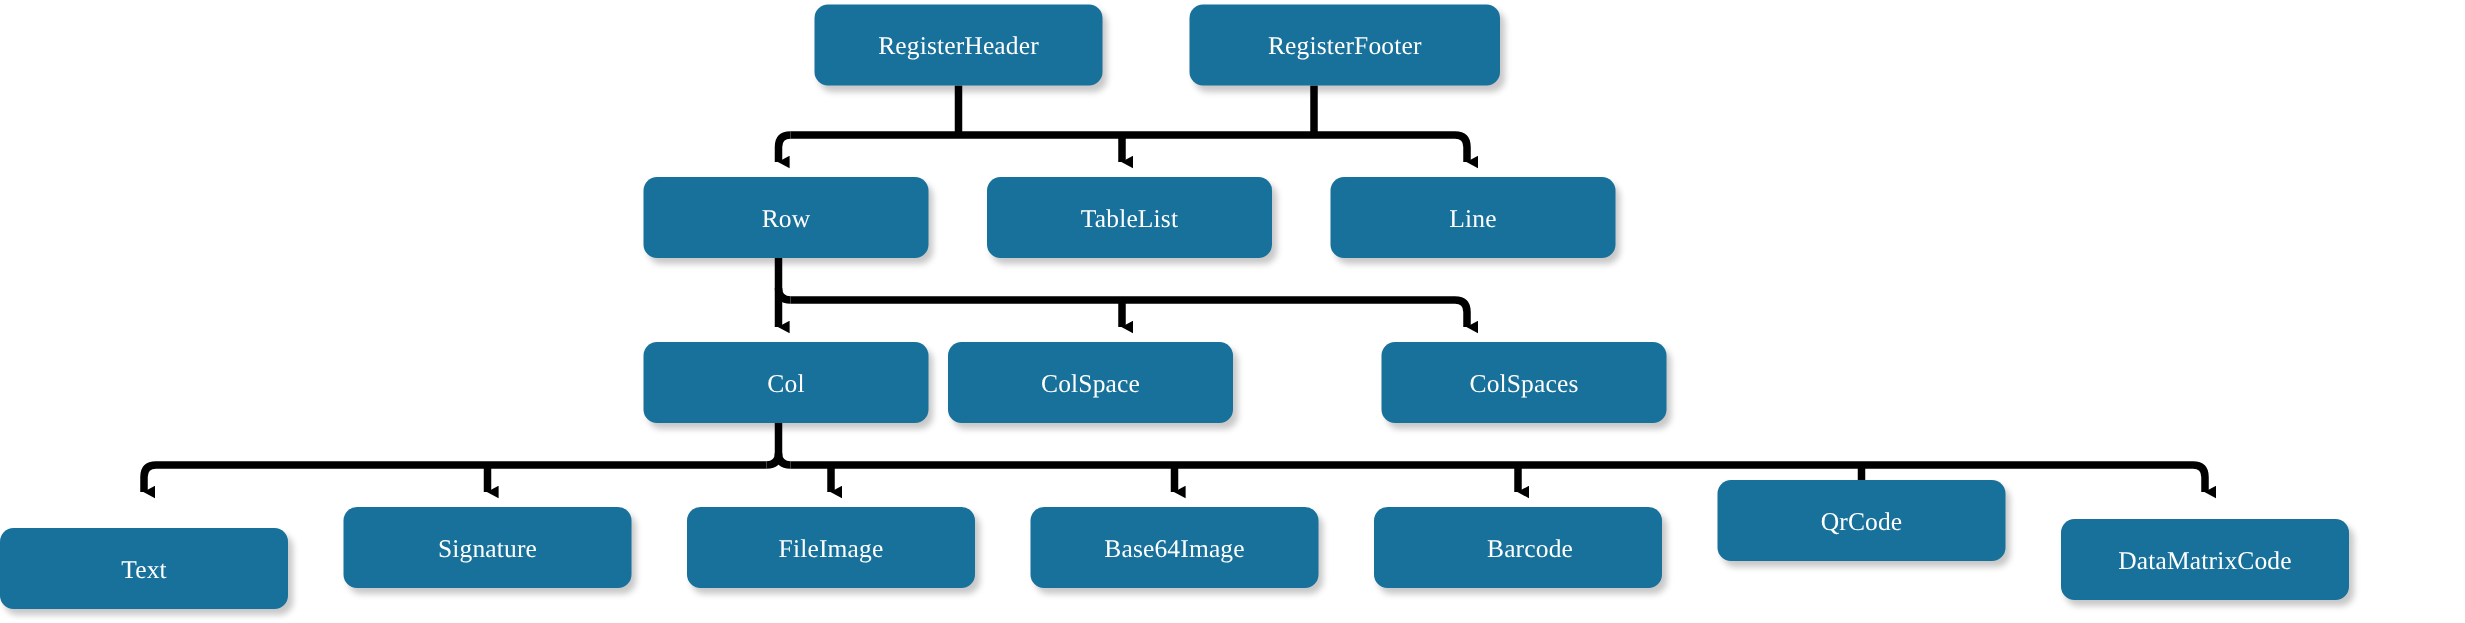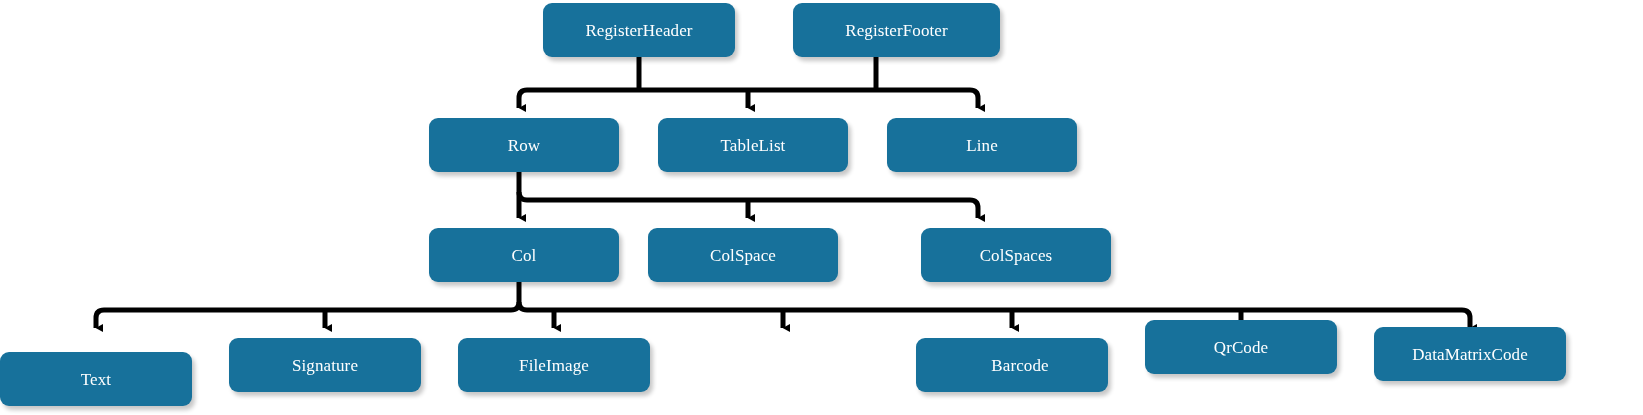--- a/index.html
+++ b/index.html
@@ -108,39 +108,42 @@
   <div class="node" style="left:658px; top:118px; width:190px; height:54px;">
     <span class="node-label">TableList</span>
   </div>
   <div class="node" style="left:887px; top:118px; width:190px; height:54px;">
     <span class="node-label">Line</span>
   </div>
 
   <div class="node" style="left:429px; top:228px; width:190px; height:54px;">
     <span class="node-label">Col</span>
   </div>
-  <div class="node" style="left:648px; top:228px; width:190px; height:54px;">
+  <div class="node" style="left:632px; top:228px; width:190px; height:54px;">
     <span class="node-label">ColSpace</span>
   </div>
   <div class="node" style="left:921px; top:228px; width:190px; height:54px;">
     <span class="node-label">ColSpaces</span>
   </div>
 
   <div class="node" style="left:0px; top:352px; width:192px; height:54px;">
     <span class="node-label">Text</span>
   </div>
   <div class="node" style="left:229px; top:338px; width:192px; height:54px;">
     <span class="node-label">Signature</span>
   </div>
   <div class="node" style="left:458px; top:338px; width:192px; height:54px;">
     <span class="node-label">FileImage</span>
   </div>
+  <div class="node" style="left:687px; top:338px; width:192px; height:54px;">
+    <span class="node-label">Base64Image</span>
+  </div>
   <div class="node" style="left:916px; top:338px; width:192px; height:54px;padding-left:16px;">
     <span class="node-label">Barcode</span>
   </div>
   <div class="node" style="left:1145px; top:320px; width:192px; height:54px;">
     <span class="node-label">QrCode</span>
   </div>
-  <div class="node" style="left:1374px; top:327px; width:192px; height:54px;">
+  <div class="node" style="left:1374px; top:346px; width:192px; height:54px;">
     <span class="node-label">DataMatrixCode</span>
   </div>
 
 </div>
 
 </body></html>

